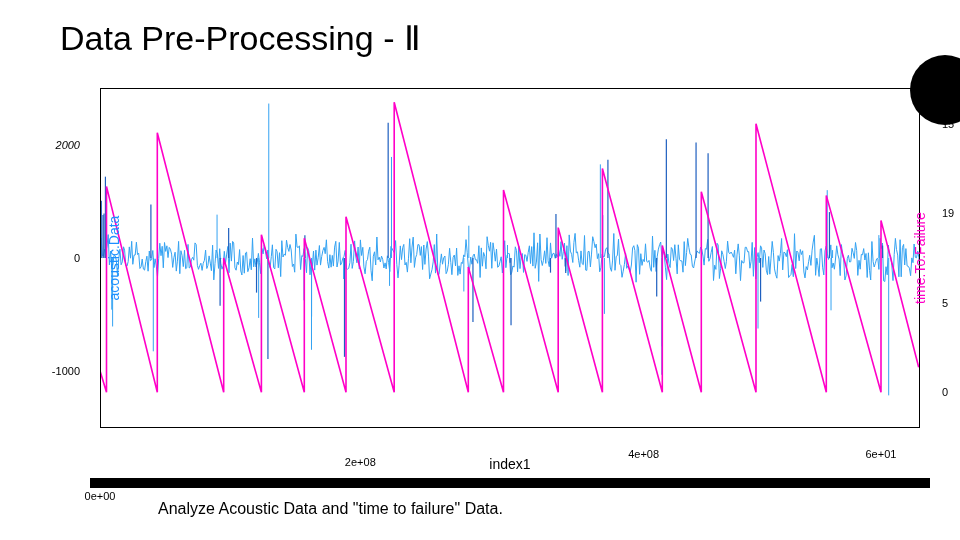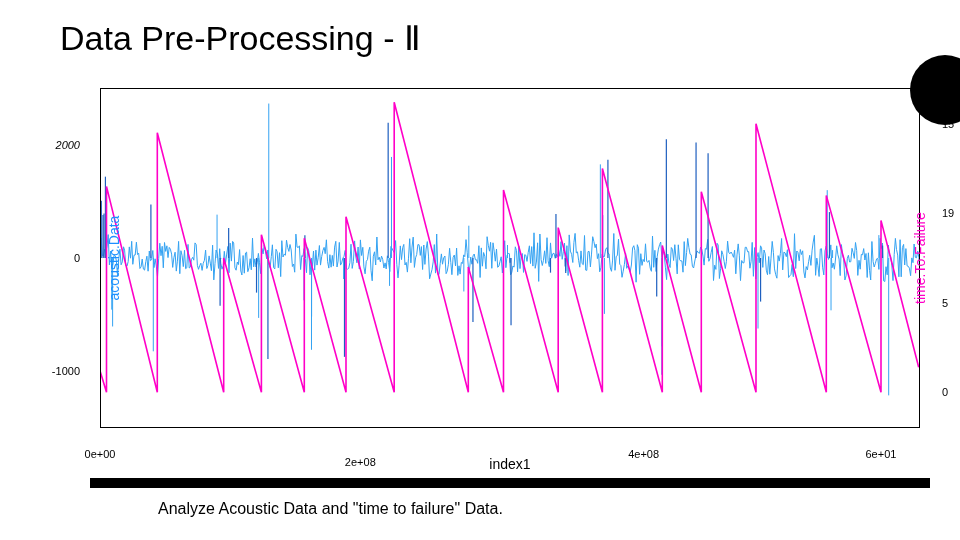--- a/index.html
+++ b/index.html
@@ -41,21 +41,21 @@
         <span style="top: 50%;">0</span>
         <span style="top: 16.6667%; font-style: italic;">2000</span>
       </div>
     <div class="ticks-right">
         <span style="top: 89.4737%;">0</span>
         <span style="top: 63.1579%;">5</span>
         <span style="top: 36.8421%;">19</span>
         <span style="top: 10.5263%;">15</span>
       </div>
     <div class="ticks-bottom">
-        <span style="left: 0%;">0e+00</span>
+        <span style="left: 0%; margin-top: 42px;">0e+00</span>
         <span style="left: 31.746%; margin-top: 8px;">2e+08</span>
         <span style="left: 63.4921%; margin-left: 23px;">4e+08</span>
         <span style="left: 95.2381%;">6e+01</span>
       </div>
 
     <svg class="plot" viewBox="0 0 820 340" preserveAspectRatio="none">
       <g id="noise-layer">
           <path class="s-blue" d="M0.0 152.7 L1.2 150.2 L2.3 167.4 L3.5 168.2 L4.7 161.2 L5.9 164.1 L7.0 158.1 L8.2 146.6 L9.4 176.9 L10.6 163.0 L11.7 180.8 L12.9 176.3 L14.1 166.9 L15.3 168.0 L16.4 172.8 L17.6 188.1 L18.8 170.6 L19.9 161.2 L21.1 176.8 L22.3 173.9 L23.5 158.8 L24.6 162.1 L25.8 177.6 L27.0 178.2 L28.2 173.6 L29.3 158.9 L30.5 170.2 L31.7 153.3 L32.8 176.3 L34.0 167.2 L35.2 167.0 L36.4 154.2 L37.5 166.5 L38.7 165.2 L39.9 180.5 L41.1 178.8 L42.2 171.1 L43.4 181.1 L44.6 182.1 L45.8 173.6 L46.9 168.2 L48.1 183.2 L49.3 163.0 L50.4 172.7 L51.6 171.7 L52.8 162.5 L54.0 179.6 L55.1 170.8 L56.3 178.1 L57.5 188.8 L58.7 170.3 L59.8 155.2 L61.0 167.7 L62.2 158.3 L63.3 179.8 L64.5 154.5 L65.7 163.4 L66.9 157.8 L68.0 169.6 L69.2 159.4 L70.4 161.2 L71.6 166.1 L72.7 179.4 L73.9 169.6 L75.1 164.2 L76.3 183.1 L77.4 173.2 L78.6 153.4 L79.8 185.7 L80.9 162.7 L82.1 167.5 L83.3 178.6 L84.5 162.3 L85.6 180.7 L86.8 179.8 L88.0 156.4 L89.2 180.0 L90.3 179.1 L91.5 171.4 L92.7 169.3 L93.8 172.2 L95.0 154.9 L96.2 156.7 L97.4 177.4 L98.5 181.3 L99.7 177.6 L100.9 175.2 L102.1 182.4 L103.2 175.4 L104.4 172.3 L105.6 162.1 L106.8 180.5 L107.9 177.5 L109.1 167.9 L110.3 175.1 L111.4 182.7 L112.6 157.2 L113.8 191.9 L115.0 175.6 L116.1 162.0 L117.3 165.5 L118.5 180.4 L119.7 160.7 L120.8 175.2 L122.0 181.2 L123.2 177.7 L124.3 163.3 L125.5 175.4 L126.7 166.1 L127.9 158.4 L129.0 184.8 L130.2 155.1 L131.4 173.1 L132.6 153.4 L133.7 155.0 L134.9 179.7 L136.1 182.2 L137.3 174.0 L138.4 176.6 L139.6 161.6 L140.8 183.0 L141.9 187.0 L143.1 167.5 L144.3 185.2 L145.5 165.0 L146.6 164.1 L147.8 183.7 L149.0 179.8 L150.2 170.7 L151.3 181.8 L152.5 150.1 L153.7 178.8 L154.8 170.9 L156.0 179.0 L157.2 174.5 L158.4 165.4 L159.5 174.6 L160.7 185.7 L161.9 160.5 L163.1 165.9 L164.2 157.1 L165.4 162.9 L166.6 170.8 L167.8 162.0 L168.9 175.8 L170.1 179.5 L171.3 168.6 L172.4 156.8 L173.6 179.6 L174.8 180.9 L176.0 161.3 L177.1 163.6 L178.3 179.8 L179.5 164.7 L180.7 188.6 L181.8 152.7 L183.0 169.0 L184.2 166.1 L185.4 167.2 L186.5 152.2 L187.7 159.5 L188.9 163.4 L190.0 156.5 L191.2 162.0 L192.4 178.5 L193.6 176.0 L194.7 184.2 L195.9 146.1 L197.1 159.1 L198.3 159.5 L199.4 157.8 L200.6 181.5 L201.8 167.6 L202.9 168.4 L204.1 160.6 L205.3 170.6 L206.5 184.7 L207.6 159.7 L208.8 162.9 L210.0 186.8 L211.2 171.7 L212.3 178.6 L213.5 163.0 L214.7 182.1 L215.9 162.1 L217.0 177.1 L218.2 169.7 L219.4 157.5 L220.5 177.1 L221.7 168.6 L222.9 162.6 L224.1 159.4 L225.2 165.7 L226.4 151.8 L227.6 173.7 L228.8 180.1 L229.9 166.7 L231.1 179.2 L232.3 167.4 L233.4 178.1 L234.6 159.1 L235.8 153.3 L237.0 179.0 L238.1 173.1 L239.3 154.4 L240.5 177.1 L241.7 174.9 L242.8 170.2 L244.0 168.4 L245.2 162.4 L246.4 180.7 L247.5 181.2 L248.7 180.4 L249.9 174.7 L251.0 156.2 L252.2 180.4 L253.4 173.5 L254.6 152.9 L255.7 168.0 L256.9 174.8 L258.1 159.0 L259.3 180.9 L260.4 151.9 L261.6 167.5 L262.8 159.3 L263.9 178.9 L265.1 185.8 L266.3 173.3 L267.5 171.6 L268.6 163.2 L269.8 159.2 L271.0 182.3 L272.2 192.8 L273.3 168.2 L274.5 163.8 L275.7 177.0 L276.9 149.0 L278.0 171.8 L279.2 169.1 L280.4 174.0 L281.5 168.1 L282.7 171.3 L283.9 180.0 L285.1 174.9 L286.2 180.9 L287.4 167.8 L288.6 174.5 L289.8 183.6 L290.9 158.5 L292.1 160.5 L293.3 163.1 L294.4 164.8 L295.6 152.6 L296.8 176.4 L298.0 189.9 L299.1 177.3 L300.3 157.9 L301.5 171.6 L302.7 159.6 L303.8 156.4 L305.0 177.0 L306.2 174.4 L307.4 184.1 L308.5 170.2 L309.7 150.7 L310.9 174.8 L312.0 159.1 L313.2 149.1 L314.4 179.4 L315.6 169.8 L316.7 166.5 L317.9 156.6 L319.1 156.8 L320.3 167.4 L321.4 158.6 L322.6 181.5 L323.8 157.0 L324.9 176.4 L326.1 161.1 L327.3 153.6 L328.5 168.1 L329.6 190.8 L330.8 186.1 L332.0 181.6 L333.2 173.9 L334.3 156.6 L335.5 185.1 L336.7 146.0 L337.9 186.6 L339.0 186.5 L340.2 175.6 L341.4 165.9 L342.5 176.2 L343.7 169.9 L344.9 168.0 L346.1 185.7 L347.2 183.3 L348.4 176.3 L349.6 160.3 L350.8 174.4 L351.9 186.7 L353.1 169.5 L354.3 167.0 L355.5 177.9 L356.6 160.1 L357.8 187.4 L359.0 177.8 L360.1 186.1 L361.3 174.5 L362.5 175.4 L363.7 166.9 L364.8 168.7 L366.0 151.6 L367.2 164.3 L368.4 179.5 L369.5 181.8 L370.7 169.0 L371.9 176.2 L373.0 167.9 L374.2 166.0 L375.4 171.8 L376.6 171.8 L377.7 175.3 L378.9 157.7 L380.1 189.5 L381.3 159.9 L382.4 178.2 L383.6 164.5 L384.8 168.2 L386.0 180.8 L387.1 148.7 L388.3 157.3 L389.5 163.2 L390.6 154.3 L391.8 180.3 L393.0 154.8 L394.2 163.2 L395.3 173.2 L396.5 161.0 L397.7 179.3 L398.9 178.0 L400.0 173.6 L401.2 168.8 L402.4 185.0 L403.5 170.0 L404.7 152.7 L405.9 179.7 L407.1 167.1 L408.2 165.4 L409.4 165.7 L410.6 186.8 L411.8 184.3 L412.9 178.0 L414.1 179.1 L415.3 158.8 L416.5 162.6 L417.6 183.9 L418.8 158.2 L420.0 180.6 L421.1 168.9 L422.3 165.5 L423.5 184.4 L424.7 166.7 L425.8 167.2 L427.0 173.4 L428.2 164.6 L429.4 157.8 L430.5 175.5 L431.7 158.6 L432.9 178.1 L434.0 144.8 L435.2 180.3 L436.4 174.1 L437.6 154.8 L438.7 193.4 L439.9 146.0 L441.1 171.7 L442.3 177.5 L443.4 172.5 L444.6 162.8 L445.8 175.4 L447.0 149.7 L448.1 172.7 L449.3 178.7 L450.5 154.9 L451.6 170.2 L452.8 165.7 L454.0 165.2 L455.2 170.3 L456.3 166.4 L457.5 168.7 L458.7 162.5 L459.9 168.3 L461.0 153.6 L462.2 171.3 L463.4 163.6 L464.5 155.1 L465.7 183.1 L466.9 157.7 L468.1 187.5 L469.2 146.9 L470.4 163.1 L471.6 166.3 L472.8 174.5 L473.9 154.5 L475.1 145.4 L476.3 164.9 L477.5 163.9 L478.6 172.3 L479.8 179.2 L481.0 162.9 L482.1 175.6 L483.3 176.7 L484.5 147.5 L485.7 182.1 L486.8 182.4 L488.0 163.6 L489.2 163.5 L490.4 178.9 L491.5 166.1 L492.7 148.7 L493.9 153.6 L495.1 159.7 L496.2 156.1 L497.4 170.6 L498.6 165.7 L499.7 183.8 L500.9 179.8 L502.1 166.3 L503.3 168.7 L504.4 168.7 L505.6 161.3 L506.8 159.7 L508.0 165.4 L509.1 165.9 L510.3 180.0 L511.5 183.3 L512.6 172.1 L513.8 145.5 L515.0 182.3 L516.2 168.4 L517.3 167.6 L518.5 151.1 L519.7 176.2 L520.9 177.6 L522.0 189.3 L523.2 183.2 L524.4 176.4 L525.6 165.2 L526.7 180.3 L527.9 177.9 L529.1 180.9 L530.2 183.8 L531.4 177.0 L532.6 160.0 L533.8 157.7 L534.9 162.6 L536.1 194.2 L537.3 156.7 L538.5 160.2 L539.6 186.3 L540.8 165.7 L542.0 177.4 L543.1 171.4 L544.3 173.7 L545.5 155.8 L546.7 173.4 L547.8 174.2 L549.0 172.4 L550.2 180.1 L551.4 183.3 L552.5 148.0 L553.7 179.3 L554.9 162.3 L556.1 183.5 L557.2 168.8 L558.4 161.1 L559.6 156.7 L560.7 154.0 L561.9 169.7 L563.1 162.5 L564.3 167.6 L565.4 179.2 L566.6 191.6 L567.8 166.1 L569.0 175.7 L570.1 179.6 L571.3 159.5 L572.5 161.3 L573.6 172.5 L574.8 156.7 L576.0 170.3 L577.2 185.9 L578.3 156.8 L579.5 171.5 L580.7 173.0 L581.9 172.9 L583.0 184.2 L584.2 153.6 L585.4 177.6 L586.6 164.5 L587.7 150.4 L588.9 159.6 L590.1 166.2 L591.2 166.8 L592.4 178.3 L593.6 180.0 L594.8 173.0 L595.9 168.0 L597.1 162.9 L598.3 164.6 L599.5 165.3 L600.6 159.2 L601.8 161.4 L603.0 168.1 L604.1 177.1 L605.3 160.6 L606.5 161.2 L607.7 151.4 L608.8 173.3 L610.0 170.6 L611.2 164.3 L612.4 158.5 L613.5 192.5 L614.7 177.2 L615.9 181.4 L617.1 155.3 L618.2 157.1 L619.4 190.5 L620.6 180.7 L621.7 162.8 L622.9 166.5 L624.1 173.3 L625.3 180.5 L626.4 173.4 L627.6 153.1 L628.8 164.7 L630.0 165.7 L631.1 164.0 L632.3 166.2 L633.5 169.3 L634.6 162.2 L635.8 185.8 L637.0 166.9 L638.2 155.9 L639.3 167.2 L640.5 192.6 L641.7 172.5 L642.9 174.9 L644.0 174.8 L645.2 159.3 L646.4 159.3 L647.6 163.8 L648.7 163.6 L649.9 180.2 L651.1 173.3 L652.2 154.4 L653.4 188.3 L654.6 159.6 L655.8 191.0 L656.9 169.8 L658.1 164.6 L659.3 174.7 L660.5 157.8 L661.6 159.8 L662.8 179.4 L664.0 162.0 L665.2 165.7 L666.3 182.2 L667.5 186.7 L668.7 168.5 L669.8 186.2 L671.0 170.2 L672.2 153.4 L673.4 164.5 L674.5 180.9 L675.7 186.6 L676.9 190.2 L678.1 167.6 L679.2 173.1 L680.4 165.4 L681.6 150.5 L682.7 181.9 L683.9 164.1 L685.1 164.9 L686.3 168.7 L687.4 161.7 L688.6 189.5 L689.8 187.8 L691.0 186.4 L692.1 176.4 L693.3 188.7 L694.5 145.7 L695.7 180.5 L696.8 163.0 L698.0 164.5 L699.2 172.8 L700.3 161.5 L701.5 166.5 L702.7 162.8 L703.9 184.0 L705.0 189.9 L706.2 178.6 L707.4 181.9 L708.6 173.7 L709.7 167.3 L710.9 177.4 L712.1 162.2 L713.2 154.1 L714.4 147.3 L715.6 187.3 L716.8 170.1 L717.9 177.5 L719.1 188.5 L720.3 161.0 L721.5 160.7 L722.6 179.2 L723.8 186.9 L725.0 162.8 L726.2 158.1 L727.3 165.2 L728.5 171.4 L729.7 168.0 L730.8 156.9 L732.0 179.8 L733.2 175.0 L734.4 181.2 L735.5 171.0 L736.7 157.8 L737.9 166.8 L739.1 171.1 L740.2 187.6 L741.4 156.6 L742.6 166.8 L743.7 171.4 L744.9 192.0 L746.1 187.8 L747.3 170.5 L748.4 167.3 L749.6 174.0 L750.8 173.7 L752.0 160.3 L753.1 164.5 L754.3 170.4 L755.5 154.5 L756.7 162.6 L757.8 187.4 L759.0 172.3 L760.2 181.2 L761.3 166.4 L762.5 166.8 L763.7 160.6 L764.9 172.0 L766.0 165.5 L767.2 189.5 L768.4 164.8 L769.6 182.7 L770.7 192.0 L771.9 153.5 L773.1 173.5 L774.2 179.0 L775.4 175.3 L776.6 170.9 L777.8 170.3 L778.9 181.4 L780.1 150.3 L781.3 160.6 L782.5 155.0 L783.6 192.8 L784.8 193.5 L786.0 178.7 L787.2 186.8 L788.3 157.0 L789.5 166.6 L790.7 168.7 L791.8 177.2 L793.0 192.6 L794.2 166.5 L795.4 150.4 L796.5 161.5 L797.7 167.1 L798.9 188.8 L800.1 151.7 L801.2 188.8 L802.4 159.6 L803.6 156.4 L804.7 177.0 L805.9 160.6 L807.1 177.9 L808.3 178.3 L809.4 180.2 L810.6 187.7 L811.8 169.9 L813.0 174.7 L814.1 156.0 L815.3 169.3 L816.5 169.8 L817.7 163.0 L818.8 169.2 L820.0 185.7 "></path>
         </g>
       <g id="spike-layer">

